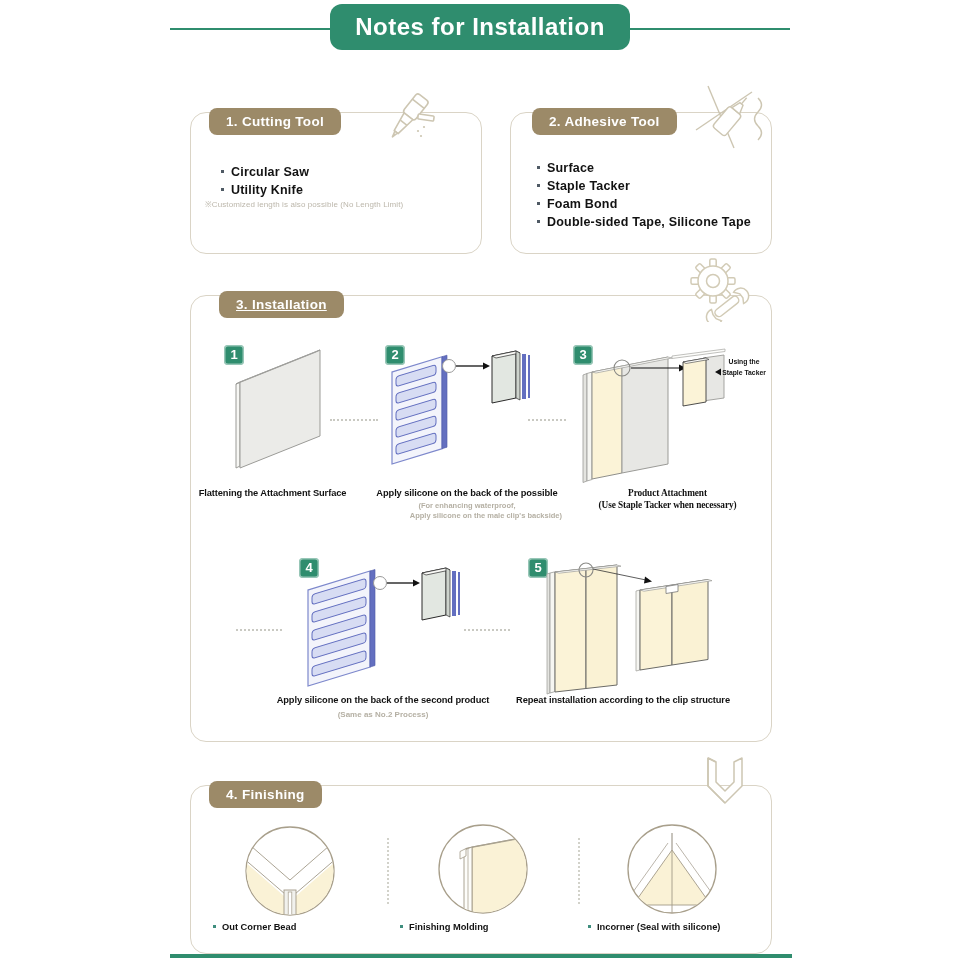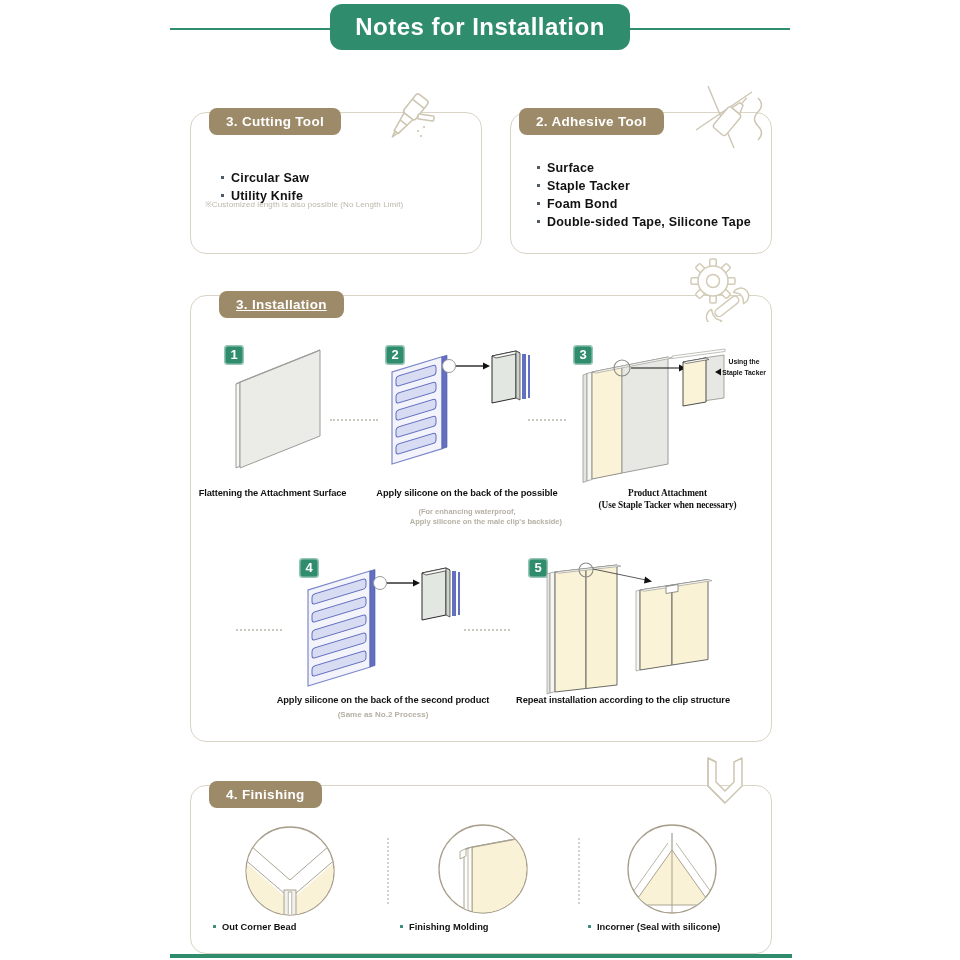--- a/index.html
+++ b/index.html
@@ -28,41 +28,41 @@
        margin:0 7px 3px 0;}
   .note{position:absolute;font-size:8px;font-weight:normal;color:#bcb7ab;letter-spacing:.1px;}
   
   .badge{position:absolute;width:20px;height:20px;background:#2f8d6e;border-radius:4px;color:#fff;
          font-weight:bold;font-size:13px;text-align:center;line-height:20px;
          box-shadow:inset 0 0 0 1.5px rgba(255,255,255,.5);}
   .dot-h{position:absolute;border-top:2px dotted #c9c9c2;height:0;}
   .dot-v{position:absolute;border-left:2px dotted #d2d2ca;width:0;}
   .cap{position:absolute;font-weight:bold;font-size:9.3px;color:#121212;text-align:center;
        letter-spacing:-.1px;line-height:12px;}
-  .subcap{font-weight:bold;font-size:7.5px;color:#b5b0a4;letter-spacing:0;line-height:10px;margin-top:8px;}
+  .subcap{font-weight:bold;font-size:7.5px;color:#b5b0a4;letter-spacing:0;line-height:10px;margin-top:2px;}
   .callout{position:absolute;font-weight:bold;font-size:6.8px;line-height:11px;text-align:center;color:#111;}
   
   .fcap{position:absolute;font-weight:bold;font-size:9.3px;color:#121212;}
   .fcap::before{content:"";display:inline-block;width:3px;height:3px;background:#3f8e7e;
        margin:0 6px 2px 0;}
   .footer-bar{position:absolute;left:170px;top:954px;width:622px;height:4px;background:#2f8d6e;}
   svg{display:block;}
 </style>
 </head>
 <body>
 
 <div class="canvas">
 
   <div class="hline l"></div>
   <div class="header-pill">Notes for Installation</div>
   <div class="hline r"></div>
 
   <div class="box box1">
-    <div class="tab" style="left:18px;">3. Cutting Tool</div>
-    <ul class="tool-list" style="left:30px;top:56px;">
+    <div class="tab" style="left:18px;">1. Cutting Tool</div>
+    <ul class="tool-list" style="left:30px;top:50px;">
       <li>Circular Saw</li>
       <li>Utility Knife</li>
     </ul>
     <div class="note" style="left:14px;top:85px;">※Customized length is also possible (No Length Limit)</div>
   </div>
   <div class="abs" style="left:378px;top:90px;">
     <svg width="60" height="60" viewBox="0 0 60 60">
       <g fill="#fff" stroke="#cdc6b2" stroke-width="1.6" stroke-linejoin="round">
         <g transform="rotate(38 29 29)">
           <rect x="21" y="2" width="15" height="24" rx="3"></rect>
@@ -75,21 +75,21 @@
       </g>
       <g fill="#cdc6b2">
         <circle cx="40" cy="41" r="1.1"></circle>
           <circle cx="46" cy="37" r="1.1"></circle>
           <circle cx="43" cy="46" r="1.1"></circle>
       </g>
     </svg>
   </div>
 
   <div class="box box2">
-    <div class="tab" style="left:8px;">2. Adhesive Tool</div>
+    <div class="tab" style="left:21px;">2. Adhesive Tool</div>
     <ul class="tool-list" style="left:26px;top:46px;">
       <li>Surface</li>
       <li>Staple Tacker</li>
       <li>Foam Bond</li>
       <li>Double-sided Tape, Silicone Tape</li>
     </ul>
   </div>
   <div class="abs" style="left:692px;top:84px;">
     <svg width="78" height="70" viewBox="0 0 78 70">
       <g fill="none" stroke="#cdc6b2" stroke-width="1.4">

